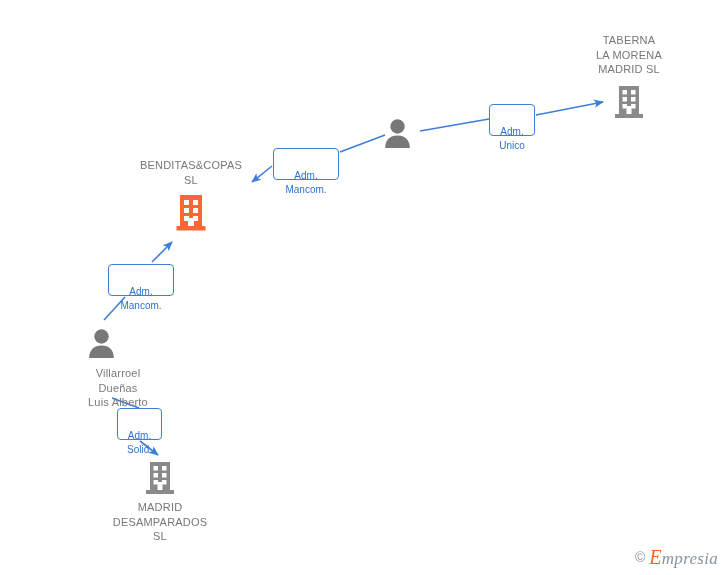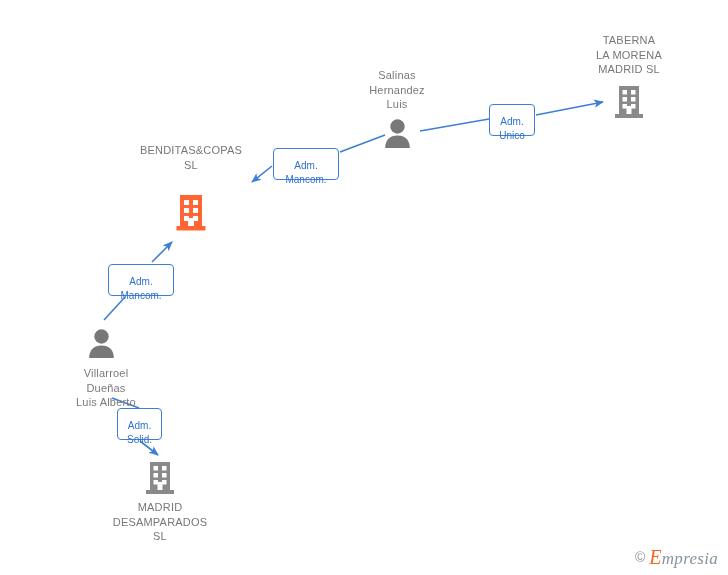--- a/index.html
+++ b/index.html
@@ -46,21 +46,21 @@
   }
   .rel-box {
     position: absolute;
     border: 1px solid #3d7fd6;
     border-radius: 4px;
     background: #ffffff;
     color: #2f72cf;
     font-size: 10px;
     line-height: 14px;
     text-align: center;
-    padding: 10px 5px 3px 5px;
+    padding: 20px 5px 3px 5px;
     box-sizing: border-box;
     white-space: pre-line;
     font-family: "Liberation Sans", sans-serif;
   }
   .watermark {
     position: absolute;
     right: 10px;
     bottom: 8px;
     display: flex;
     align-items: center;
@@ -111,43 +111,38 @@
       <line x1="104" y1="320" x2="125" y2="297" stroke="#3d7fd6" stroke-width="1.6"></line>
       <line x1="152" y1="262" x2="172" y2="242" stroke="#3d7fd6" stroke-width="1.6" marker-end="url(#arrowhead)"></line>
     </g>
 
     <g>
       <line x1="112" y1="398" x2="139" y2="408" stroke="#3d7fd6" stroke-width="1.6"></line>
       <line x1="140" y1="441" x2="158" y2="455" stroke="#3d7fd6" stroke-width="1.6" marker-end="url(#arrowhead)"></line>
     </g>
   </svg>
 
-  <div class="node" style="left:121px; top:143px;">
+  <div class="node" style="left:121px; top:158px;">
     <div class="node-label company">BENDITAS&amp;COPAS
 SL</div>
   </div>
   <span class="icon-wrap" style="position:absolute; left:176px; top:194px;">
     <svg width="30" height="38" viewBox="0 0 30 38" xmlns="http://www.w3.org/2000/svg" aria-label="building">
       <rect x="4" y="1" width="22" height="31" fill="#ff6633"></rect>
       <rect x="0.5" y="32" width="29" height="4.5" fill="#ff6633"></rect>
       <rect x="8" y="6" width="5" height="5" fill="#ffffff"></rect>
       <rect x="17" y="6" width="5" height="5" fill="#ffffff"></rect>
       <rect x="8" y="14" width="5" height="5" fill="#ffffff"></rect>
       <rect x="17" y="14" width="5" height="5" fill="#ffffff"></rect>
       <rect x="8" y="22" width="5" height="5" fill="#ffffff"></rect>
       <rect x="17" y="22" width="5" height="5" fill="#ffffff"></rect>
       <rect x="12" y="24" width="6" height="8" fill="#ffffff"></rect>
     </svg>
   </span>
 
-  <div class="node" style="left:327px; top:68px;">
-    <div class="node-label">Salinas
-Hernandez
-Luis</div>
-  </div>
   <span class="icon-wrap" style="position:absolute; left:383px; top:118px;">
     <svg width="29" height="30" viewBox="0 0 29 30" xmlns="http://www.w3.org/2000/svg" aria-label="person">
       <circle cx="14.5" cy="8.5" r="7.2" fill="#787878"></circle>
       <path d="M14.5 17.5 C5.5 17.5 2.2 23.5 2.2 30 L26.8 30 C26.8 23.5 23.5 17.5 14.5 17.5 Z" fill="#787878"></path>
     </svg>
   </span>
 
   <div class="node" style="left:559px; top:33px;">
     <div class="node-label company">TABERNA
 LA MORENA
@@ -166,21 +161,21 @@
       <rect x="12.5" y="21" width="5" height="8" fill="#ffffff"></rect>
     </svg>
   </span>
 
   <span class="icon-wrap" style="position:absolute; left:87px; top:328px;">
     <svg width="29" height="30" viewBox="0 0 29 30" xmlns="http://www.w3.org/2000/svg" aria-label="person">
       <circle cx="14.5" cy="8.5" r="7.2" fill="#787878"></circle>
       <path d="M14.5 17.5 C5.5 17.5 2.2 23.5 2.2 30 L26.8 30 C26.8 23.5 23.5 17.5 14.5 17.5 Z" fill="#787878"></path>
     </svg>
   </span>
-  <div class="node" style="left:36px; top:366px;">
+  <div class="node" style="left:48px; top:366px;">
     <div class="node-label">Villarroel
 Dueñas
 Luis Alberto</div>
   </div>
 
   <span class="icon-wrap" style="position:absolute; left:145px; top:461px;">
     <svg width="30" height="35" viewBox="0 0 30 35" xmlns="http://www.w3.org/2000/svg" aria-label="building">
       <rect x="5" y="1" width="20" height="28" fill="#8a8a8a"></rect>
       <rect x="1" y="29" width="28" height="4" fill="#8a8a8a"></rect>
       <rect x="8.5" y="5" width="4.5" height="4.5" fill="#ffffff"></rect>

